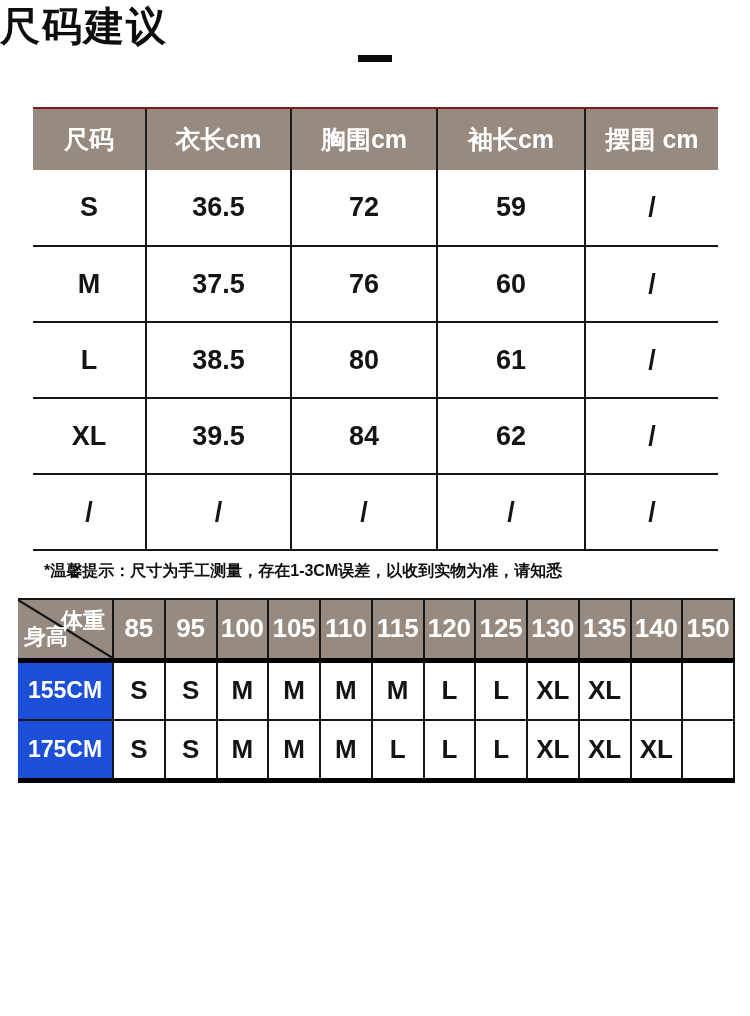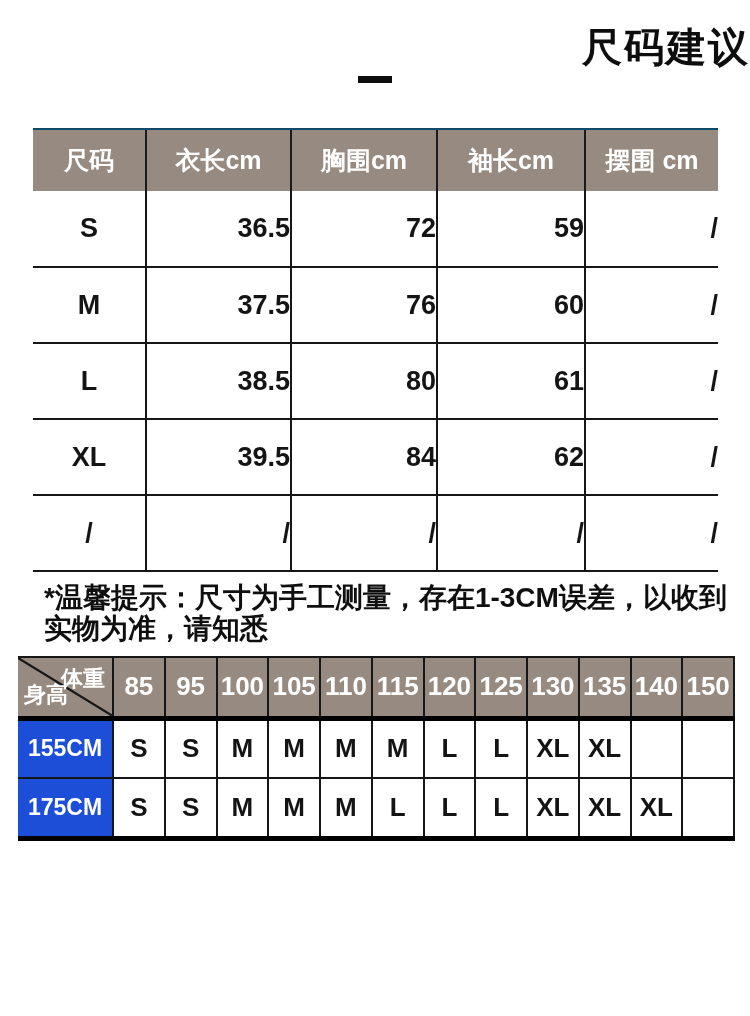--- a/index.html
+++ b/index.html
@@ -4,25 +4,25 @@
 <style>
   * { margin:0; padding:0; box-sizing:border-box; }
   html,body { background:#ffffff; }
   body {
     width:750px; height:1016px;
     font-family:"Liberation Sans","DejaVu Sans",sans-serif;
     color:#121212;
     overflow:hidden;
   }
   .page-title {
-    text-align:right;
+    text-align:left;
     font-size:40px;
     font-weight:700;
     letter-spacing:2px;
-    margin-top:24px;
+    margin-top:3px;
     line-height:46px;
     color:#0d0d0d;
   }
   .title-dash {
     width:34px; height:7px;
     background:#0d0d0d;
     margin:6px auto 0 auto;
   }
 
   
@@ -32,39 +32,39 @@
     margin:45px 0 0 33px;
   }
   .size-table th {
     height:62px;
     background:#978b81;
     color:#ffffff;
     font-size:25px;
     font-weight:700;
     text-align:center;
     vertical-align:middle;
-    border-top:2px solid #0c4a6e;
+    border-top:2px solid #7f1d1d;
   }
   .size-table th + th { border-left:2px solid #1b1b1b;margin-left:47px; }
   .size-table td {
     height:76px;
     text-align:center;
     vertical-align:middle;
     font-size:27px;
     font-weight:600;
     color:#141414;
     border-bottom:2px solid #161616;
     background:#ffffff;
   }
-  .size-table td + td { border-left:2px solid #161616;text-align:right; }
+  .size-table td + td { border-left:2px solid #161616; }
 
   
   .notes {
-    margin:10px 0 0 44px;
-    font-size:28px;
+    margin:4px 0 0 44px;
+    font-size:16px;
     font-weight:700;
     line-height:31px;
     color:#0f0f0f;
   }
 
   
   .matrix-table {
     width:716px;
     margin:12px 0 0 18px;
   }

